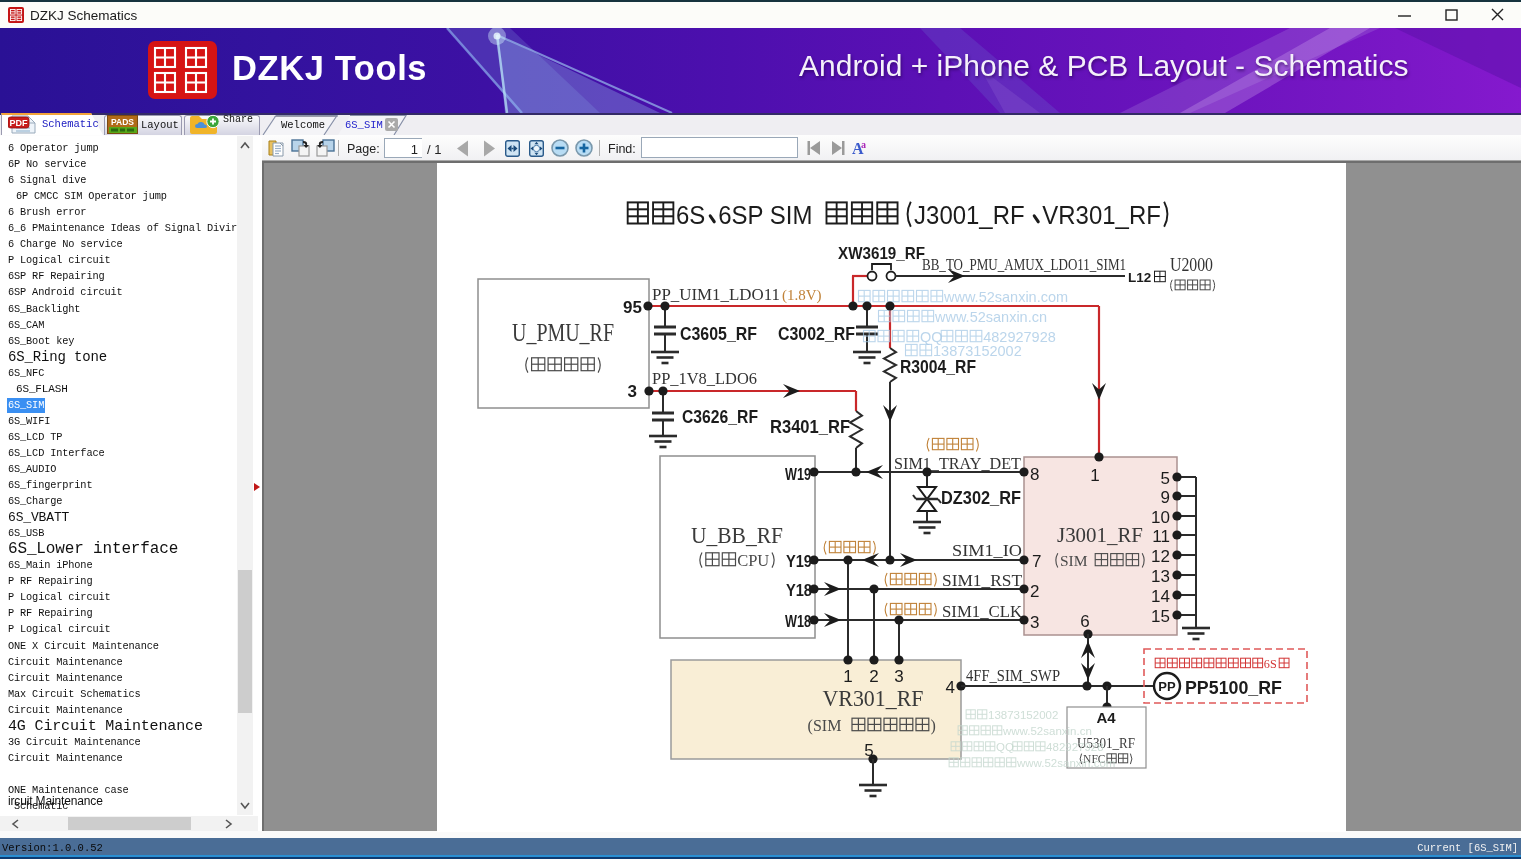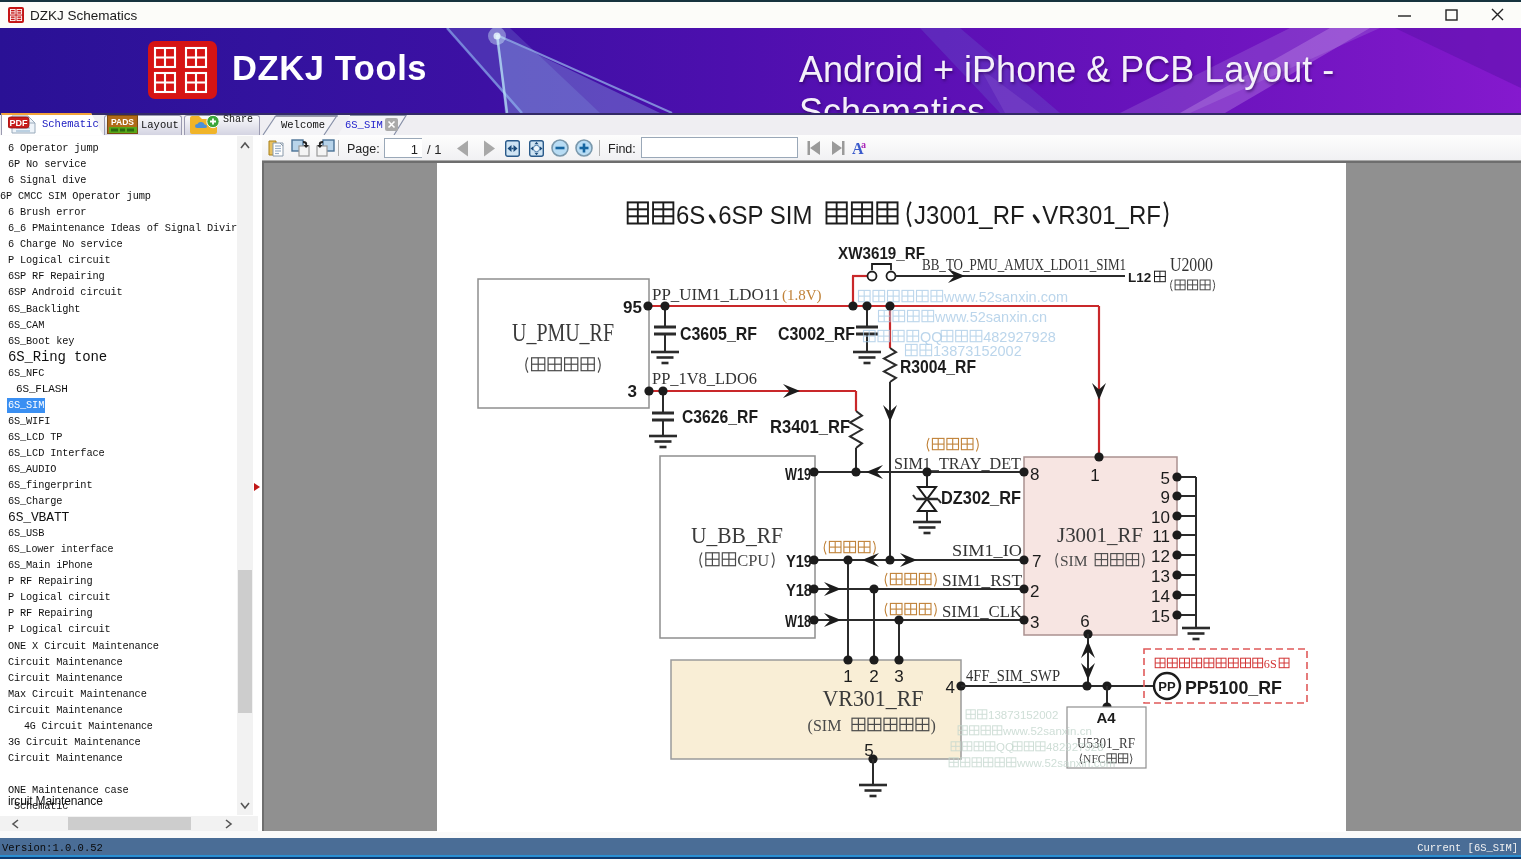--- a/index.html
+++ b/index.html
@@ -65,21 +65,21 @@
       <line x1="7" y1="41.5" x2="27" y2="41.5"></line>
       <line x1="17" y1="32" x2="17" y2="51"></line>
 <rect x="38" y="32" width="20" height="19"></rect>
       <line x1="38" y1="41.5" x2="58" y2="41.5"></line>
       <line x1="48" y1="32" x2="48" y2="51"></line>
 </g>
   </svg>
 
 <div class="abs" style="left:232px;top:49px;font-size:34.5px;font-weight:bold;color:#fff;letter-spacing:0.6px">DZKJ Tools</div>
 
-<div class="abs" style="left:799px;top:49px;font-size:36px;color:#f4f0fa;text-shadow:1px 2px 3px rgba(40,0,80,.6)">Android + iPhone &amp; PCB Layout - Schematics</div>
+<div class="abs" style="left:799px;top:49px;font-size:30px;color:#f4f0fa;text-shadow:1px 2px 3px rgba(40,0,80,.6)">Android + iPhone &amp; PCB Layout - Schematics</div>
 
 <div class="abs" style="left:0;top:113px;width:1521px;height:22px;background:#efeef2;border-top:2px solid #332a66"></div>
 
 <div class="abs" style="left:1px;top:113px;width:102px;height:22px;background:#fff;border-top:2.5px solid #f2a33a;border-left:1px solid #9a9ab0;clip-path:polygon(0 0,90px 0,102px 100%,0 100%)"></div>
 
 <svg class="abs" style="left:8px;top:115px" width="32" height="19">
 <path d="M4 1 L20 1 L27 8 L27 18 L4 18 Z" fill="#eef4fa" stroke="#9ab" stroke-width="1"></path>
 <path d="M20 1 L20 8 L27 8" fill="none" stroke="#9ab" stroke-width="1"></path>
 <line x1="8" y1="13" x2="22" y2="13" stroke="#aac4d8" stroke-width="1.5"></line>
     <line x1="8" y1="16" x2="22" y2="16" stroke="#aac4d8" stroke-width="1.5"></line>
@@ -217,21 +217,21 @@
     <text x="1" y="15" font-family="Liberation Serif" font-size="16" font-weight="bold" fill="#3a5acc">A</text>
     <text x="10" y="9" font-family="Liberation Serif" font-size="10" font-weight="bold" fill="#aa28b8">a</text>
   </svg>
 
 <div class="abs" style="left:0;top:136px;width:262px;height:701px;background:#fff"></div>
 
 <div class="abs" style="left:0;top:136px;width:237px;height:679px;overflow:hidden">
     <div class="abs" style="left:8px;top:5px;height:15px;color:#101010;font-family:'Liberation Mono',monospace;font-size:10.3px;letter-spacing:-0.15px;line-height:15px;white-space:pre">6 Operator jump</div>
     <div class="abs" style="left:8px;top:21px;height:15px;color:#101010;font-family:'Liberation Mono',monospace;font-size:10.3px;letter-spacing:-0.15px;line-height:15px;white-space:pre">6P No service</div>
     <div class="abs" style="left:8px;top:37px;height:15px;color:#101010;font-family:'Liberation Mono',monospace;font-size:10.3px;letter-spacing:-0.15px;line-height:15px;white-space:pre">6 Signal dive</div>
-    <div class="abs" style="left:0;top:53px;height:15px;color:#101010;font-family:'Liberation Mono',monospace;font-size:10.3px;letter-spacing:-0.15px;line-height:15px;white-space:pre">6P CMCC SIM Operator jump</div>
+    <div class="abs" style="left:16px;top:53px;height:15px;color:#101010;font-family:'Liberation Mono',monospace;font-size:10.3px;letter-spacing:-0.15px;line-height:15px;white-space:pre">6P CMCC SIM Operator jump</div>
     <div class="abs" style="left:8px;top:69px;height:15px;color:#101010;font-family:'Liberation Mono',monospace;font-size:10.3px;letter-spacing:-0.15px;line-height:15px;white-space:pre">6 Brush error</div>
     <div class="abs" style="left:8px;top:85px;height:15px;color:#101010;font-family:'Liberation Mono',monospace;font-size:10.3px;letter-spacing:-0.15px;line-height:15px;white-space:pre">6_6 PMaintenance Ideas of Signal Divir</div>
     <div class="abs" style="left:8px;top:101px;height:15px;color:#101010;font-family:'Liberation Mono',monospace;font-size:10.3px;letter-spacing:-0.15px;line-height:15px;white-space:pre">6 Charge No service</div>
     <div class="abs" style="left:8px;top:117px;height:15px;color:#101010;font-family:'Liberation Mono',monospace;font-size:10.3px;letter-spacing:-0.15px;line-height:15px;white-space:pre">P Logical circuit</div>
     <div class="abs" style="left:8px;top:133px;height:15px;color:#101010;font-family:'Liberation Mono',monospace;font-size:10.3px;letter-spacing:-0.15px;line-height:15px;white-space:pre">6SP RF Repairing</div>
     <div class="abs" style="left:8px;top:149px;height:15px;color:#101010;font-family:'Liberation Mono',monospace;font-size:10.3px;letter-spacing:-0.15px;line-height:15px;white-space:pre">6SP Android circuit</div>
     <div class="abs" style="left:8px;top:166px;height:15px;color:#101010;font-family:'Liberation Mono',monospace;font-size:10.3px;letter-spacing:-0.15px;line-height:15px;white-space:pre">6S_Backlight</div>
     <div class="abs" style="left:8px;top:182px;height:15px;color:#101010;font-family:'Liberation Mono',monospace;font-size:10.3px;letter-spacing:-0.15px;line-height:15px;white-space:pre">6S_CAM</div>
     <div class="abs" style="left:8px;top:198px;height:15px;color:#101010;font-family:'Liberation Mono',monospace;font-size:10.3px;letter-spacing:-0.15px;line-height:15px;white-space:pre">6S_Boot key</div>
     <div class="abs" style="left:8px;top:214px;height:15px;color:#101010;font-family:'Liberation Mono',monospace;font-size:14px;letter-spacing:-0.15px;line-height:15px;white-space:pre">6S_Ring tone</div>
@@ -239,32 +239,32 @@
     <div class="abs" style="left:16px;top:246px;height:15px;color:#101010;font-family:'Liberation Mono',monospace;font-size:11px;letter-spacing:-0.15px;line-height:15px;white-space:pre">6S_FLASH</div>
     <div class="abs" style="left:7px;top:262px;height:15px;background:#3a8ff2;color:#fff;font-family:'Liberation Mono',monospace;font-size:10.3px;letter-spacing:-0.15px;line-height:15px;padding:0 1px">6S_SIM</div>
     <div class="abs" style="left:8px;top:278px;height:15px;color:#101010;font-family:'Liberation Mono',monospace;font-size:10.3px;letter-spacing:-0.15px;line-height:15px;white-space:pre">6S_WIFI</div>
     <div class="abs" style="left:8px;top:294px;height:15px;color:#101010;font-family:'Liberation Mono',monospace;font-size:10.3px;letter-spacing:-0.15px;line-height:15px;white-space:pre">6S_LCD TP</div>
     <div class="abs" style="left:8px;top:310px;height:15px;color:#101010;font-family:'Liberation Mono',monospace;font-size:10.3px;letter-spacing:-0.15px;line-height:15px;white-space:pre">6S_LCD Interface</div>
     <div class="abs" style="left:8px;top:326px;height:15px;color:#101010;font-family:Liberation Mono, monospace;font-size:10.3px;letter-spacing:-0.15px;line-height:15px;white-space:pre">6S_AUDIO</div>
     <div class="abs" style="left:8px;top:342px;height:15px;color:#101010;font-family:'Liberation Mono',monospace;font-size:10.3px;letter-spacing:-0.15px;line-height:15px;white-space:pre">6S_fingerprint</div>
     <div class="abs" style="left:8px;top:358px;height:15px;color:#101010;font-family:'Liberation Mono',monospace;font-size:10.3px;letter-spacing:-0.15px;line-height:15px;white-space:pre">6S_Charge</div>
     <div class="abs" style="left:8px;top:374px;height:15px;color:#101010;font-family:'Liberation Mono',monospace;font-size:13px;letter-spacing:-0.15px;line-height:15px;white-space:pre">6S_VBATT</div>
     <div class="abs" style="left:8px;top:390px;height:15px;color:#101010;font-family:'Liberation Mono',monospace;font-size:10.3px;letter-spacing:-0.15px;line-height:15px;white-space:pre">6S_USB</div>
-    <div class="abs" style="left:8px;top:406px;height:15px;color:#101010;font-family:'Liberation Mono',monospace;font-size:10px;letter-spacing:-0.15px;line-height:15px;white-space:pre">6S_Lower interface</div>
+    <div class="abs" style="left:8px;top:406px;height:15px;color:#101010;font-family:'Liberation Mono',monospace;font-size:16px;letter-spacing:-0.15px;line-height:15px;white-space:pre">6S_Lower interface</div>
     <div class="abs" style="left:8px;top:422px;height:15px;color:#101010;font-family:'Liberation Mono',monospace;font-size:10.3px;letter-spacing:-0.15px;line-height:15px;white-space:pre">6S_Main iPhone</div>
     <div class="abs" style="left:8px;top:438px;height:15px;color:#101010;font-family:'Liberation Mono',monospace;font-size:10.3px;letter-spacing:-0.15px;line-height:15px;white-space:pre">P RF Repairing</div>
     <div class="abs" style="left:8px;top:454px;height:15px;color:#101010;font-family:'Liberation Mono',monospace;font-size:10.3px;letter-spacing:-0.15px;line-height:15px;white-space:pre">P Logical circuit</div>
     <div class="abs" style="left:8px;top:470px;height:15px;color:#101010;font-family:'Liberation Mono',monospace;font-size:10.3px;letter-spacing:-0.15px;line-height:15px;white-space:pre">P RF Repairing</div>
     <div class="abs" style="left:8px;top:486px;height:15px;color:#101010;font-family:'Liberation Mono',monospace;font-size:10.3px;letter-spacing:-0.15px;line-height:15px;white-space:pre">P Logical circuit</div>
     <div class="abs" style="left:8px;top:503px;height:15px;color:#101010;font-family:'Liberation Mono',monospace;font-size:10.3px;letter-spacing:-0.15px;line-height:15px;white-space:pre">ONE X Circuit Maintenance</div>
     <div class="abs" style="left:8px;top:519px;height:15px;color:#101010;font-family:'Liberation Mono',monospace;font-size:10.3px;letter-spacing:-0.15px;line-height:15px;white-space:pre">Circuit Maintenance</div>
     <div class="abs" style="left:8px;top:535px;height:15px;color:#101010;font-family:'Liberation Mono',monospace;font-size:10.3px;letter-spacing:-0.15px;line-height:15px;white-space:pre">Circuit Maintenance</div>
-    <div class="abs" style="left:8px;top:551px;height:15px;color:#101010;font-family:'Liberation Mono',monospace;font-size:10.3px;letter-spacing:-0.15px;line-height:15px;white-space:pre">Max Circuit Maintenance</div>
+    <div class="abs" style="left:8px;top:551px;height:15px;color:#101010;font-family:'Liberation Mono',monospace;font-size:10.3px;letter-spacing:-0.15px;line-height:15px;white-space:pre">Max Circuit Schematics</div>
     <div class="abs" style="left:8px;top:567px;height:15px;color:#101010;font-family:'Liberation Mono',monospace;font-size:10.3px;letter-spacing:-0.15px;line-height:15px;white-space:pre">Circuit Maintenance</div>
-    <div class="abs" style="left:24px;top:583px;height:15px;color:#101010;font-family:'Liberation Mono',monospace;font-size:10px;letter-spacing:-0.15px;line-height:15px;white-space:pre">4G Circuit Maintenance</div>
+    <div class="abs" style="left:8px;top:583px;height:15px;color:#101010;font-family:'Liberation Mono',monospace;font-size:15px;letter-spacing:-0.15px;line-height:15px;white-space:pre">4G Circuit Maintenance</div>
     <div class="abs" style="left:8px;top:599px;height:15px;color:#101010;font-family:'Liberation Mono',monospace;font-size:10.3px;letter-spacing:-0.15px;line-height:15px;white-space:pre">3G Circuit Maintenance</div>
     <div class="abs" style="left:8px;top:615px;height:15px;color:#101010;font-family:'Liberation Mono',monospace;font-size:10.3px;letter-spacing:-0.15px;line-height:15px;white-space:pre">Circuit Maintenance</div>
     <div class="abs" style="left:8px;top:658px;height:15px;color:#101010;font-family:Liberation Sans, sans-serif;font-size:12px;letter-spacing:-0.15px;line-height:15px;white-space:pre">ircuit Maintenance</div>
     <div class="abs" style="left:8px;top:647px;height:15px;color:#101010;font-family:'Liberation Mono',monospace;font-size:10.3px;letter-spacing:-0.15px;line-height:15px;white-space:pre">ONE Maintenance case</div>
     <div class="abs" style="left:8px;top:663px;height:15px;color:#101010;font-family:'Liberation Mono',monospace;font-size:10.3px;letter-spacing:-0.15px;line-height:15px;white-space:pre"> Schematic</div>
   </div>
 
 <div class="abs" style="left:237px;top:136px;width:16px;height:679px;background:#f2f2f2"></div>
 <svg class="abs" style="left:237px;top:140px" width="16" height="12">
     <polyline points="4,8 8,3 12,8" fill="none" stroke="#555" stroke-width="1.6"></polyline>

